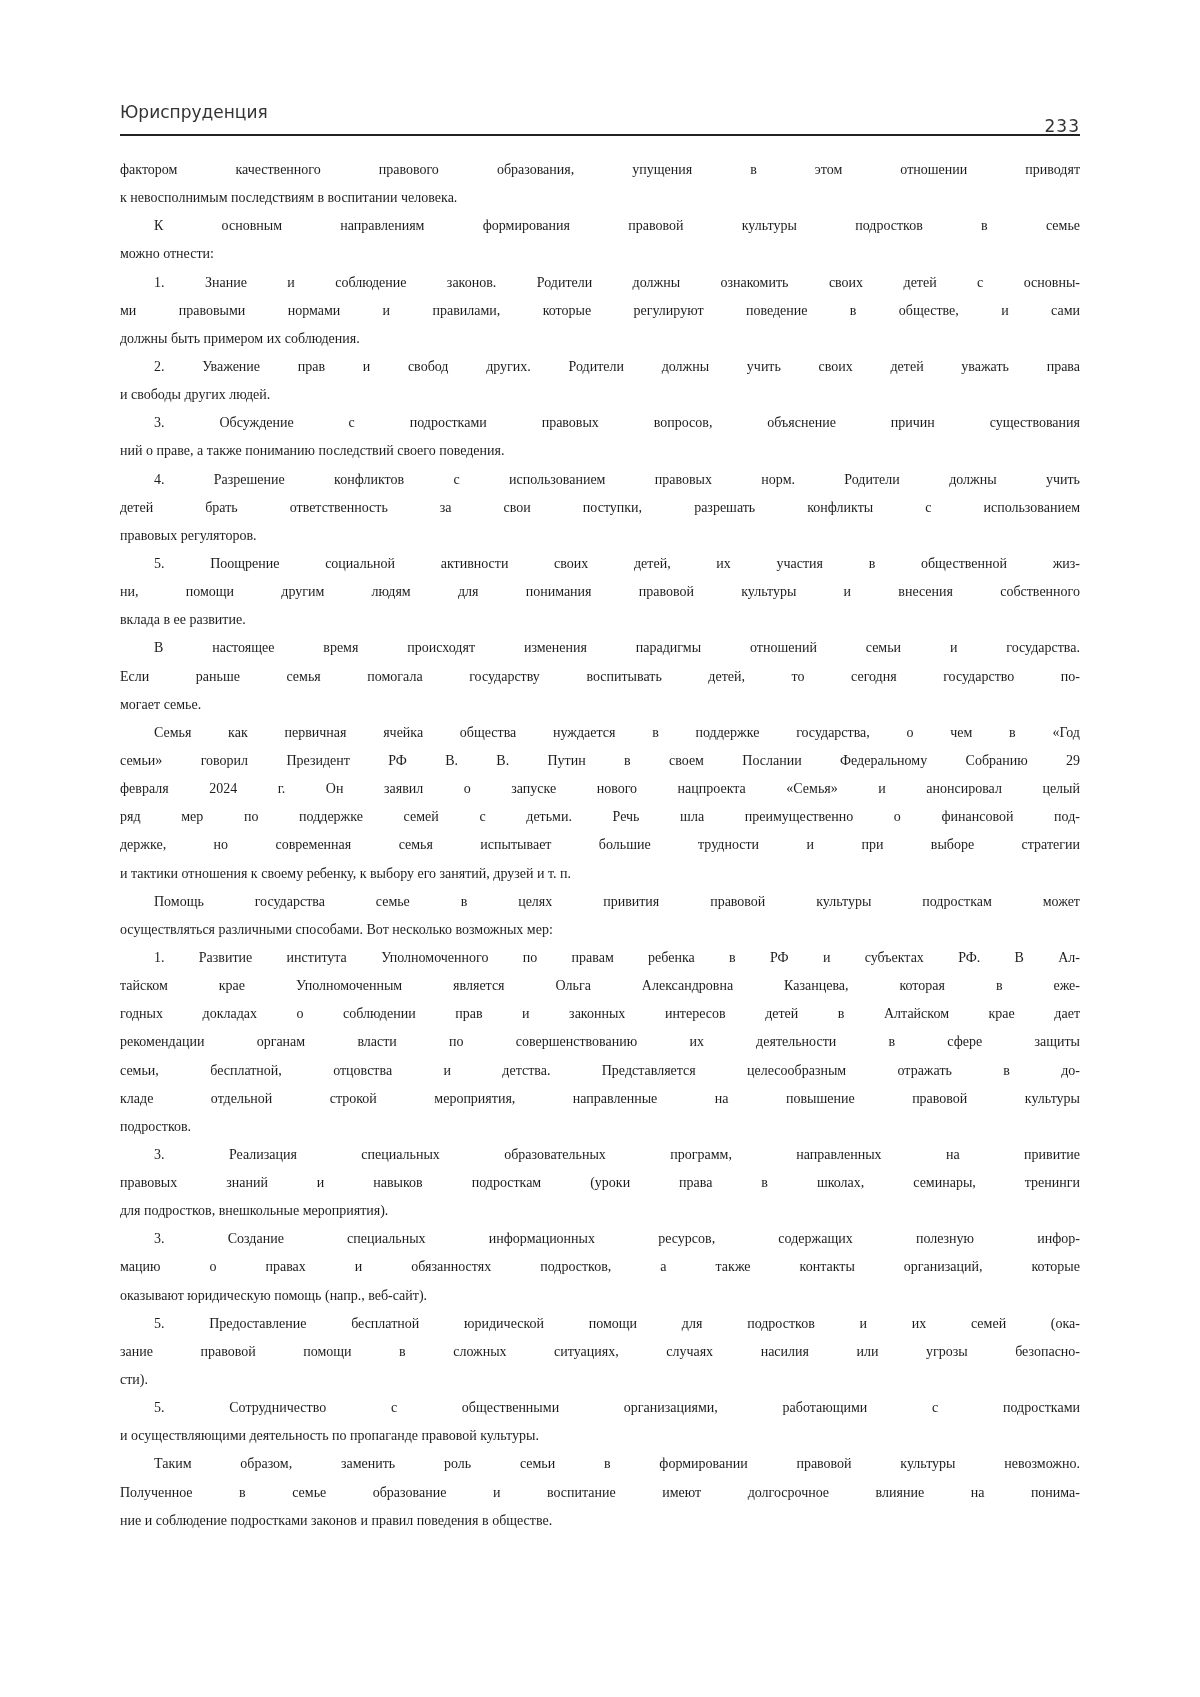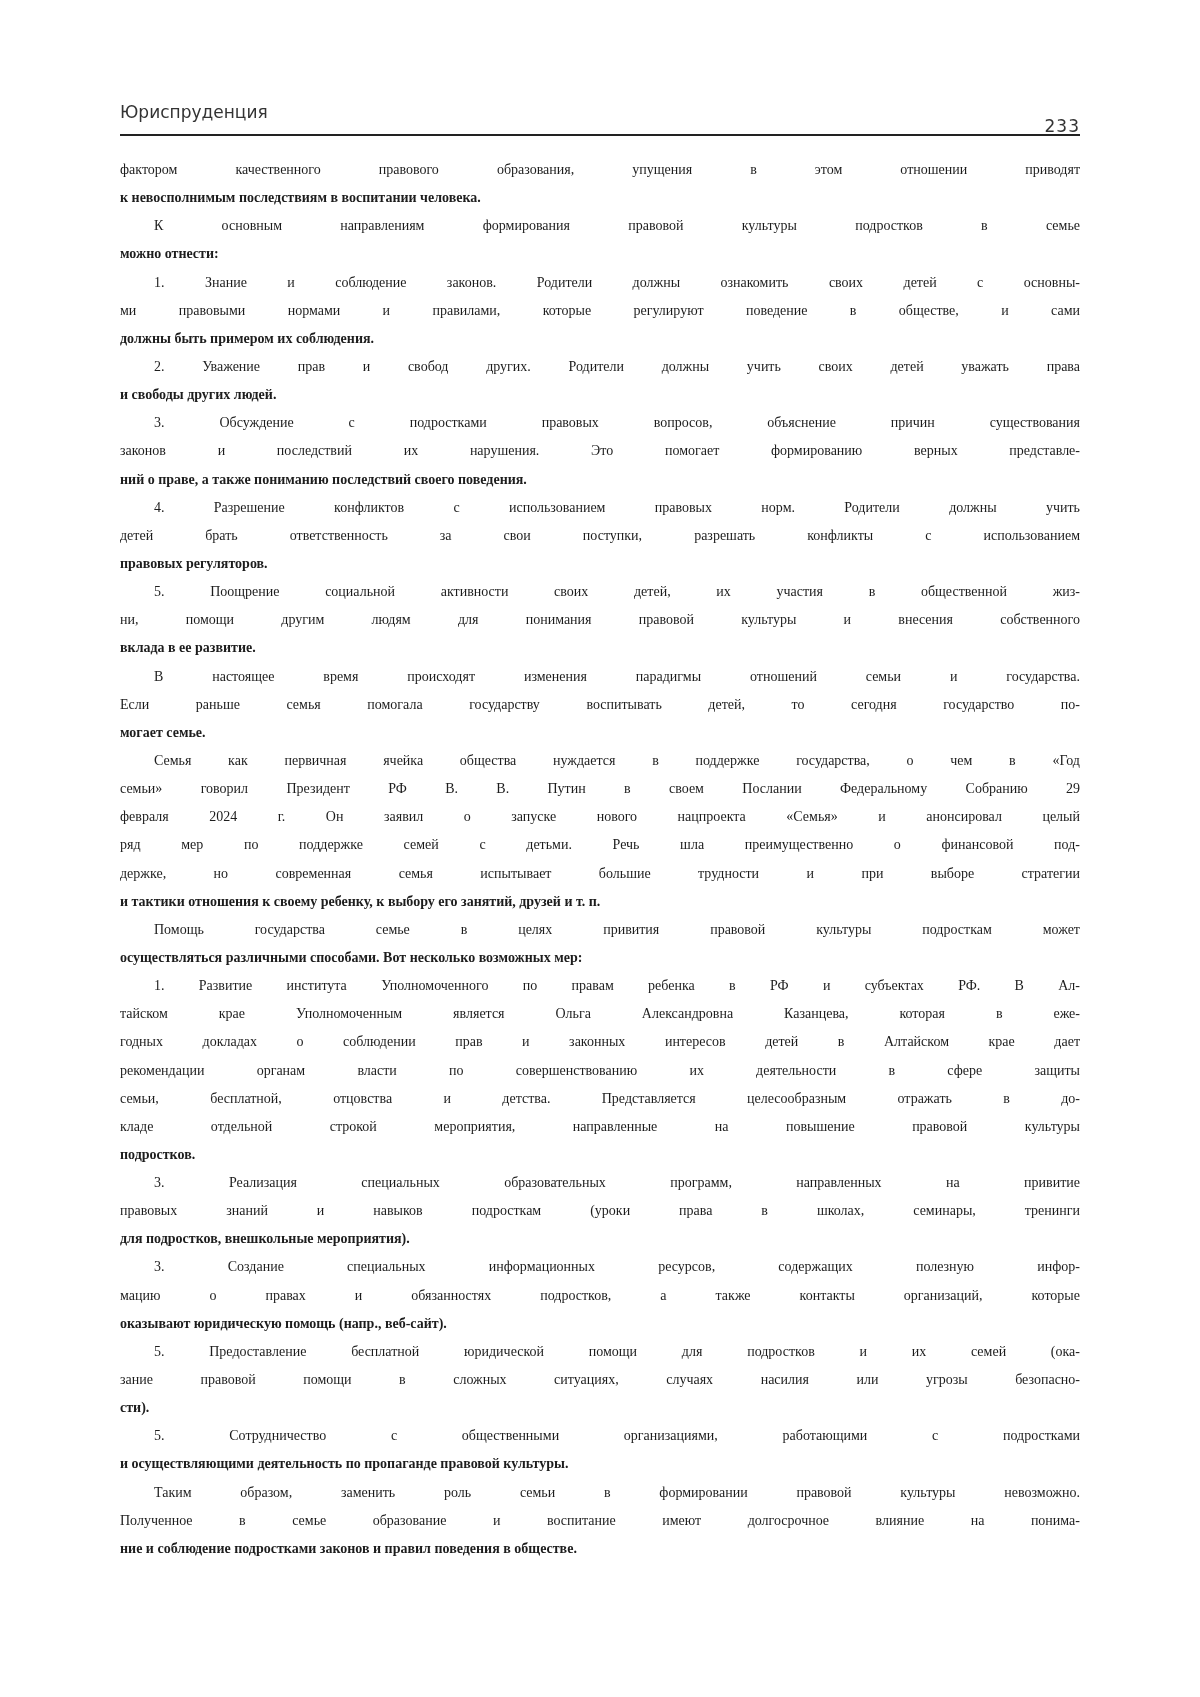--- a/index.html
+++ b/index.html
@@ -11,21 +11,21 @@
   }
   .running-head .section { position: absolute; left: 0; top: 0; }
   .running-head .pageno { position: absolute; right: 0; top: 14px; letter-spacing: 1px; }
   .rule { position: absolute; top: 134px; left: 0; width: 960px; height: 2px; background: #222; }
   .body-text {
     position: absolute; top: 156px; left: 0; width: 960px;
     font-family: "Liberation Serif", serif; font-size: 14px; color: #1d1d1d;
     line-height: 28.15px;
   }
   .line { display: block; height: 28.15px; white-space: nowrap; text-align: justify; text-align-last: justify; }
-  .line.last { text-align-last: left; font-weight: bold; }
+  .line.last { text-align-last: left; }
   .line.indent { padding-left: 34px; }
 </style>
 </head>
 <body>
 
 <div class="page">
   <div class="running-head">
     <span class="section">Юриспруденция</span>
     <span class="pageno">233</span>
   </div>
@@ -43,21 +43,20 @@
         <span class="line indent">1. Знание и соблюдение законов. Родители должны ознакомить своих детей с основны-</span>
         <span class="line">ми правовыми нормами и правилами, которые регулируют поведение в обществе, и сами</span>
         <span class="line last">должны быть примером их соблюдения.</span>
       </div>
       <div>
         <span class="line indent">2. Уважение прав и свобод других. Родители должны учить своих детей уважать права</span>
         <span class="line last">и свободы других людей.</span>
       </div>
       <div>
         <span class="line indent">3. Обсуждение с подростками правовых вопросов, объяснение причин существования</span>
-        <span class="line">законов и последствий их нарушения. Это помогает формированию верных представле-</span>
         <span class="line last">ний о праве, а также пониманию последствий своего поведения.</span>
       </div>
       <div>
         <span class="line indent">4. Разрешение конфликтов с использованием правовых норм. Родители должны учить</span>
         <span class="line">детей брать ответственность за свои поступки, разрешать конфликты с использованием</span>
         <span class="line last">правовых регуляторов.</span>
       </div>
       <div>
         <span class="line indent">5. Поощрение социальной активности своих детей, их участия в общественной жиз-</span>
         <span class="line">ни, помощи другим людям для понимания правовой культуры и внесения собственного</span>

